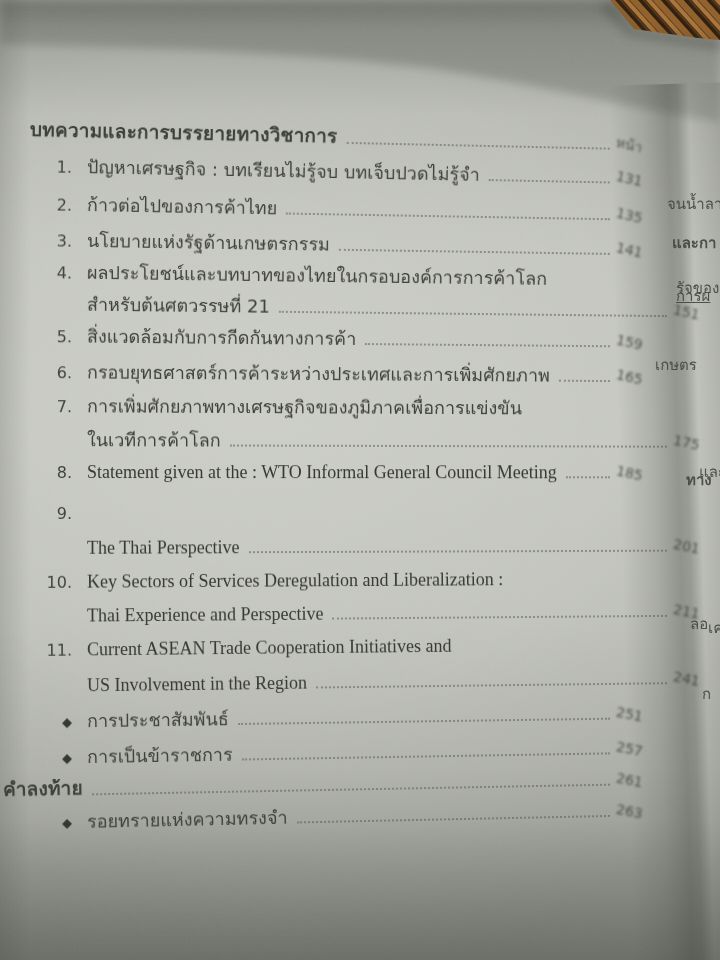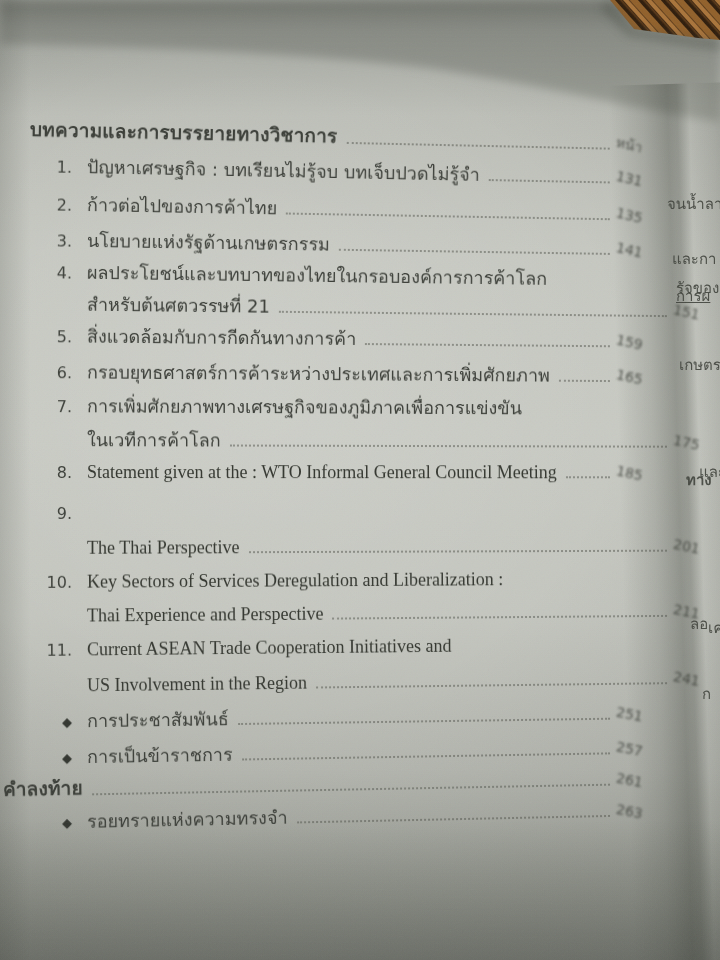--- a/index.html
+++ b/index.html
@@ -196,24 +196,24 @@
         <span class="label">รอยทรายแห่งความทรงจำ</span>
         <span class="leader"></span>
         <span class="page">263</span>
       </div>
     </div>
 
   <div class="fold"></div>
 
   <div id="fragments">
       <span class="frag" style="left: 667px; top: 192px;">จนน้ำลา</span>
-      <span class="frag" style="left: 672px; top: 247px;">และกา</span>
+      <span class="frag" style="left: 672px; top: 231px; font-weight: bold;">และกา</span>
       <span class="frag" style="left: 676px; top: 276px;">รัจของภ</span>
       <span class="frag" style="left: 676px; top: 284px; text-decoration: underline;">การผ</span>
-      <span class="frag" style="left: 679px; top: 353px;">เกษตร</span>
+      <span class="frag" style="left: 655px; top: 353px;">เกษตร</span>
       <span class="frag" style="left: 721px; top: 384px;">ส่งออ</span>
       <span class="frag" style="left: 699px; top: 413px; margin-top: 47px;">และ</span>
       <span class="frag" style="left: 686px; top: 468px; font-weight: bold;">ทาง</span>
       <span class="frag" style="left: 690px; top: 612px;">ลอ</span>
       <span class="frag" style="left: 708px; top: 616px;">เคร</span>
       <span class="frag" style="left: 702px; top: 682px;">ก</span>
     </div>
 
   <div class="left-shade"></div>
   <div class="bottom-shade"></div>

